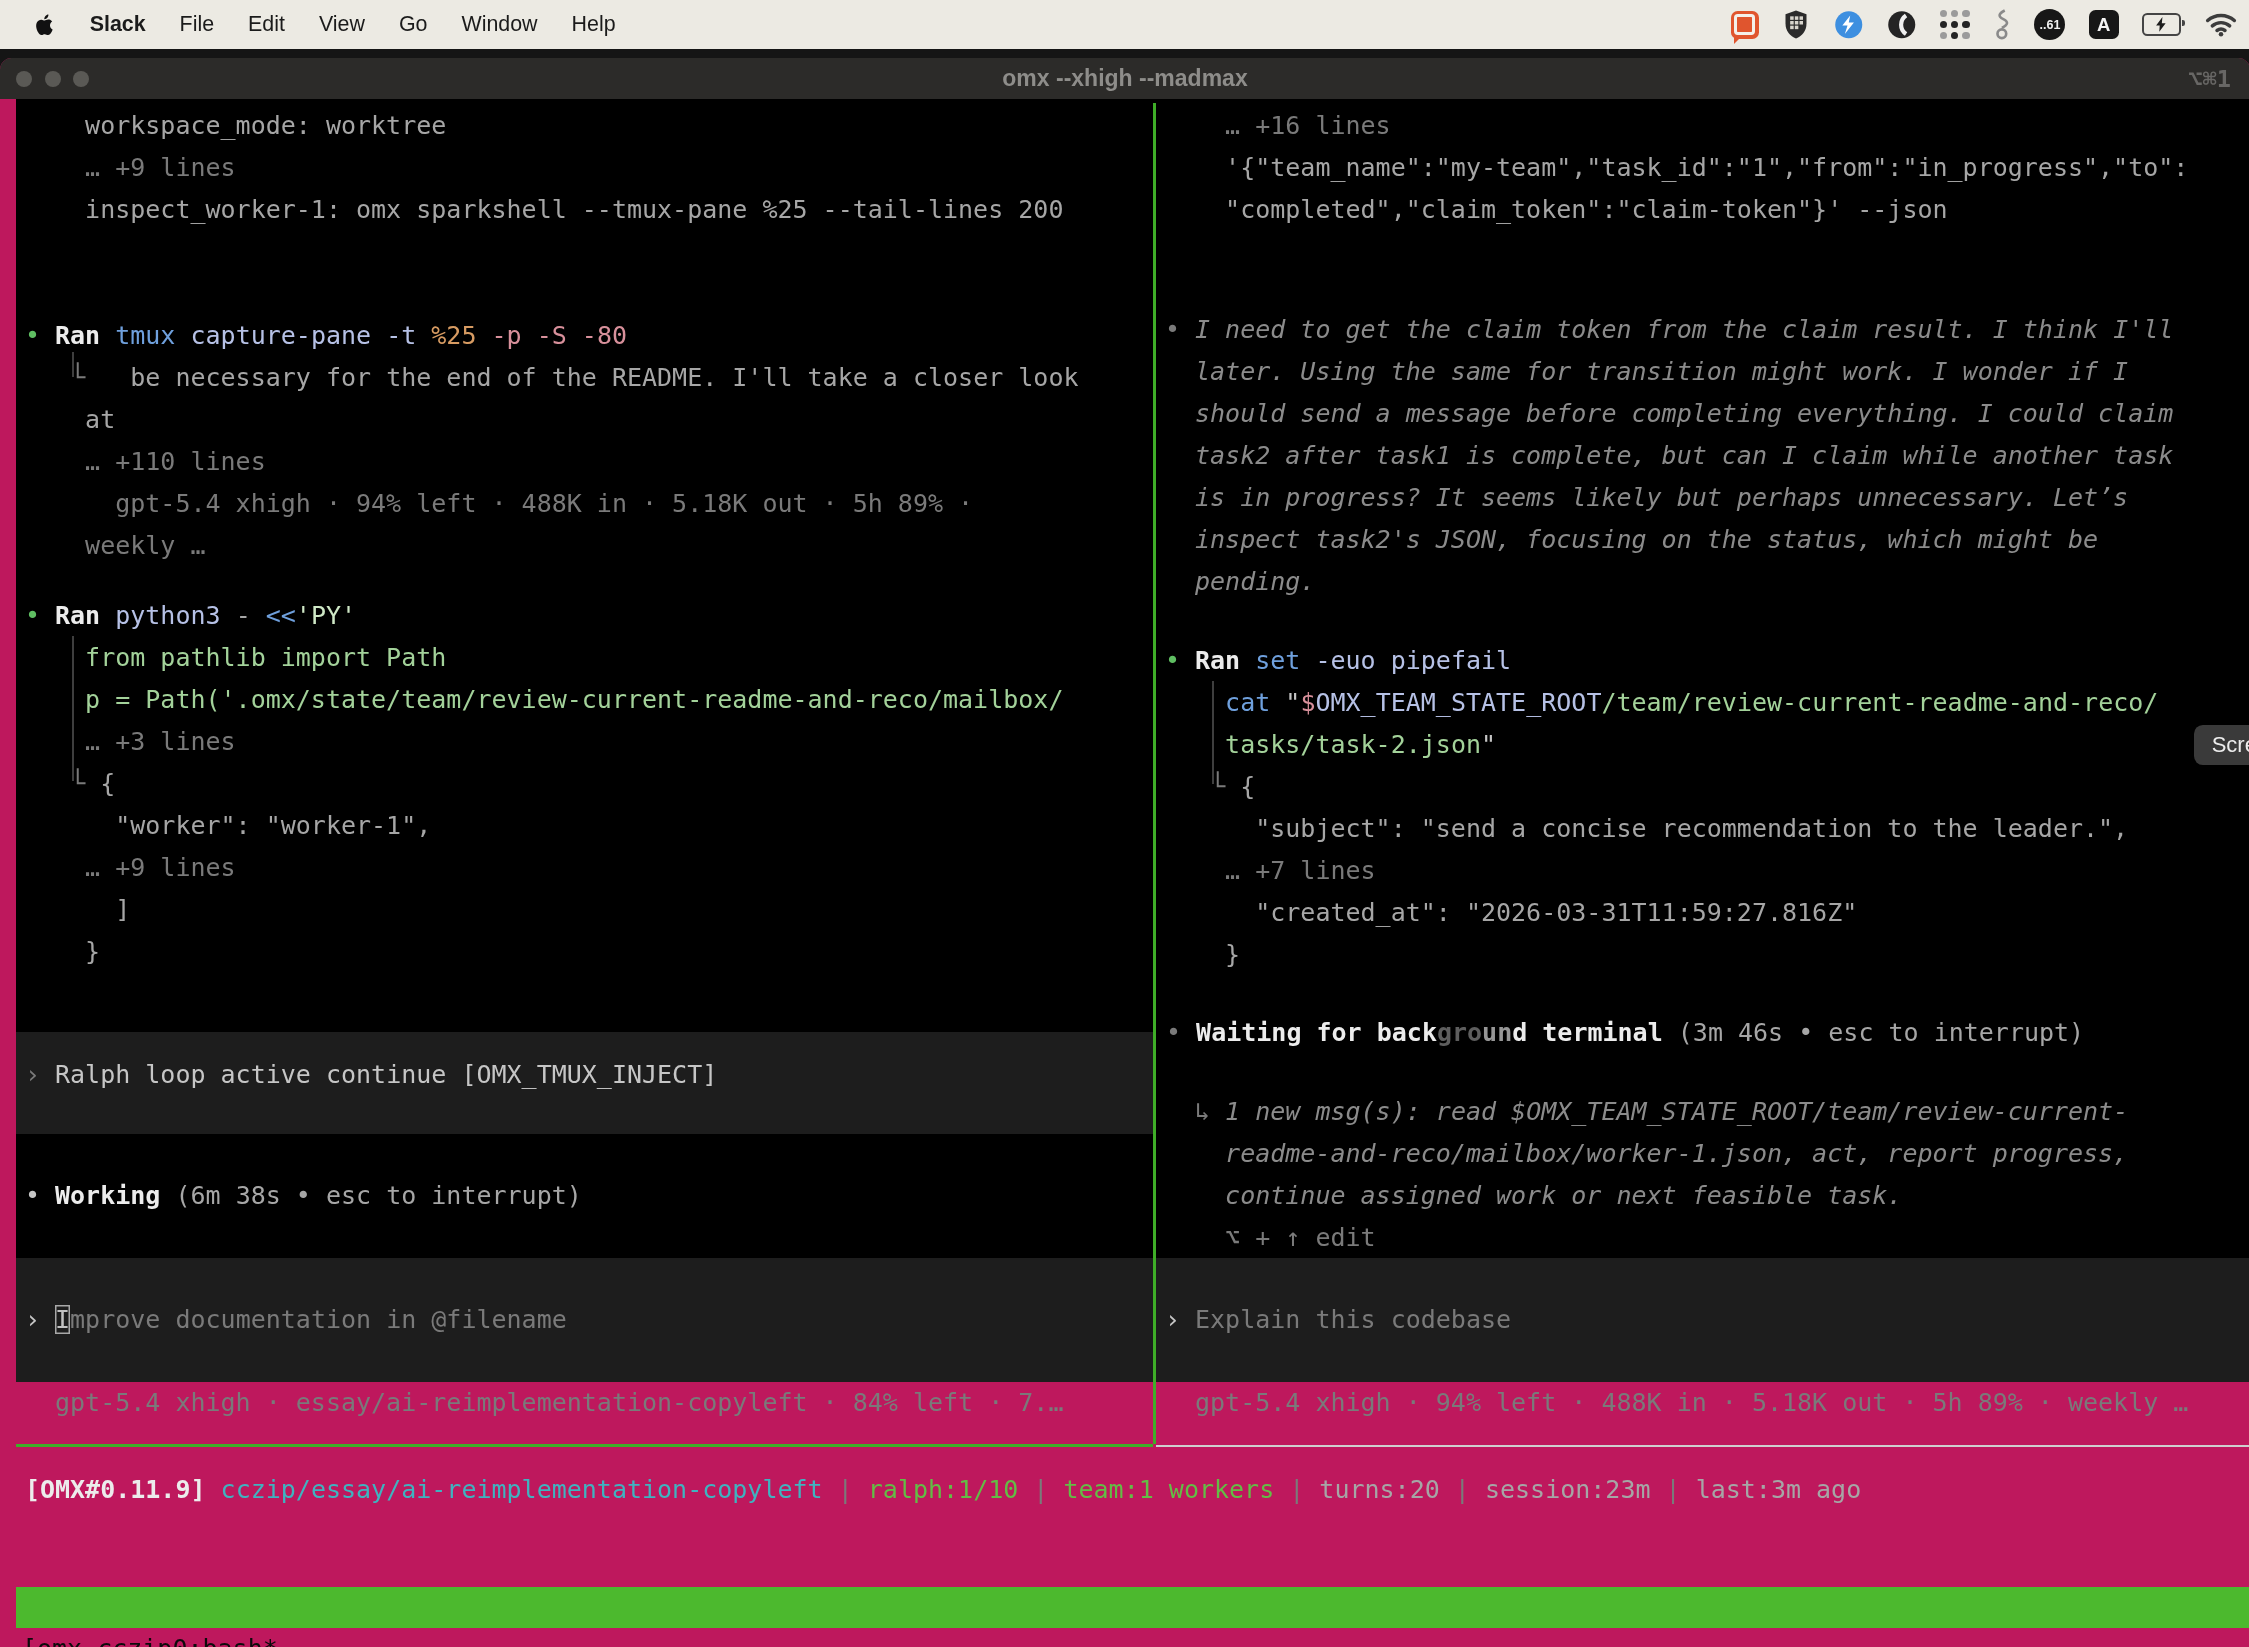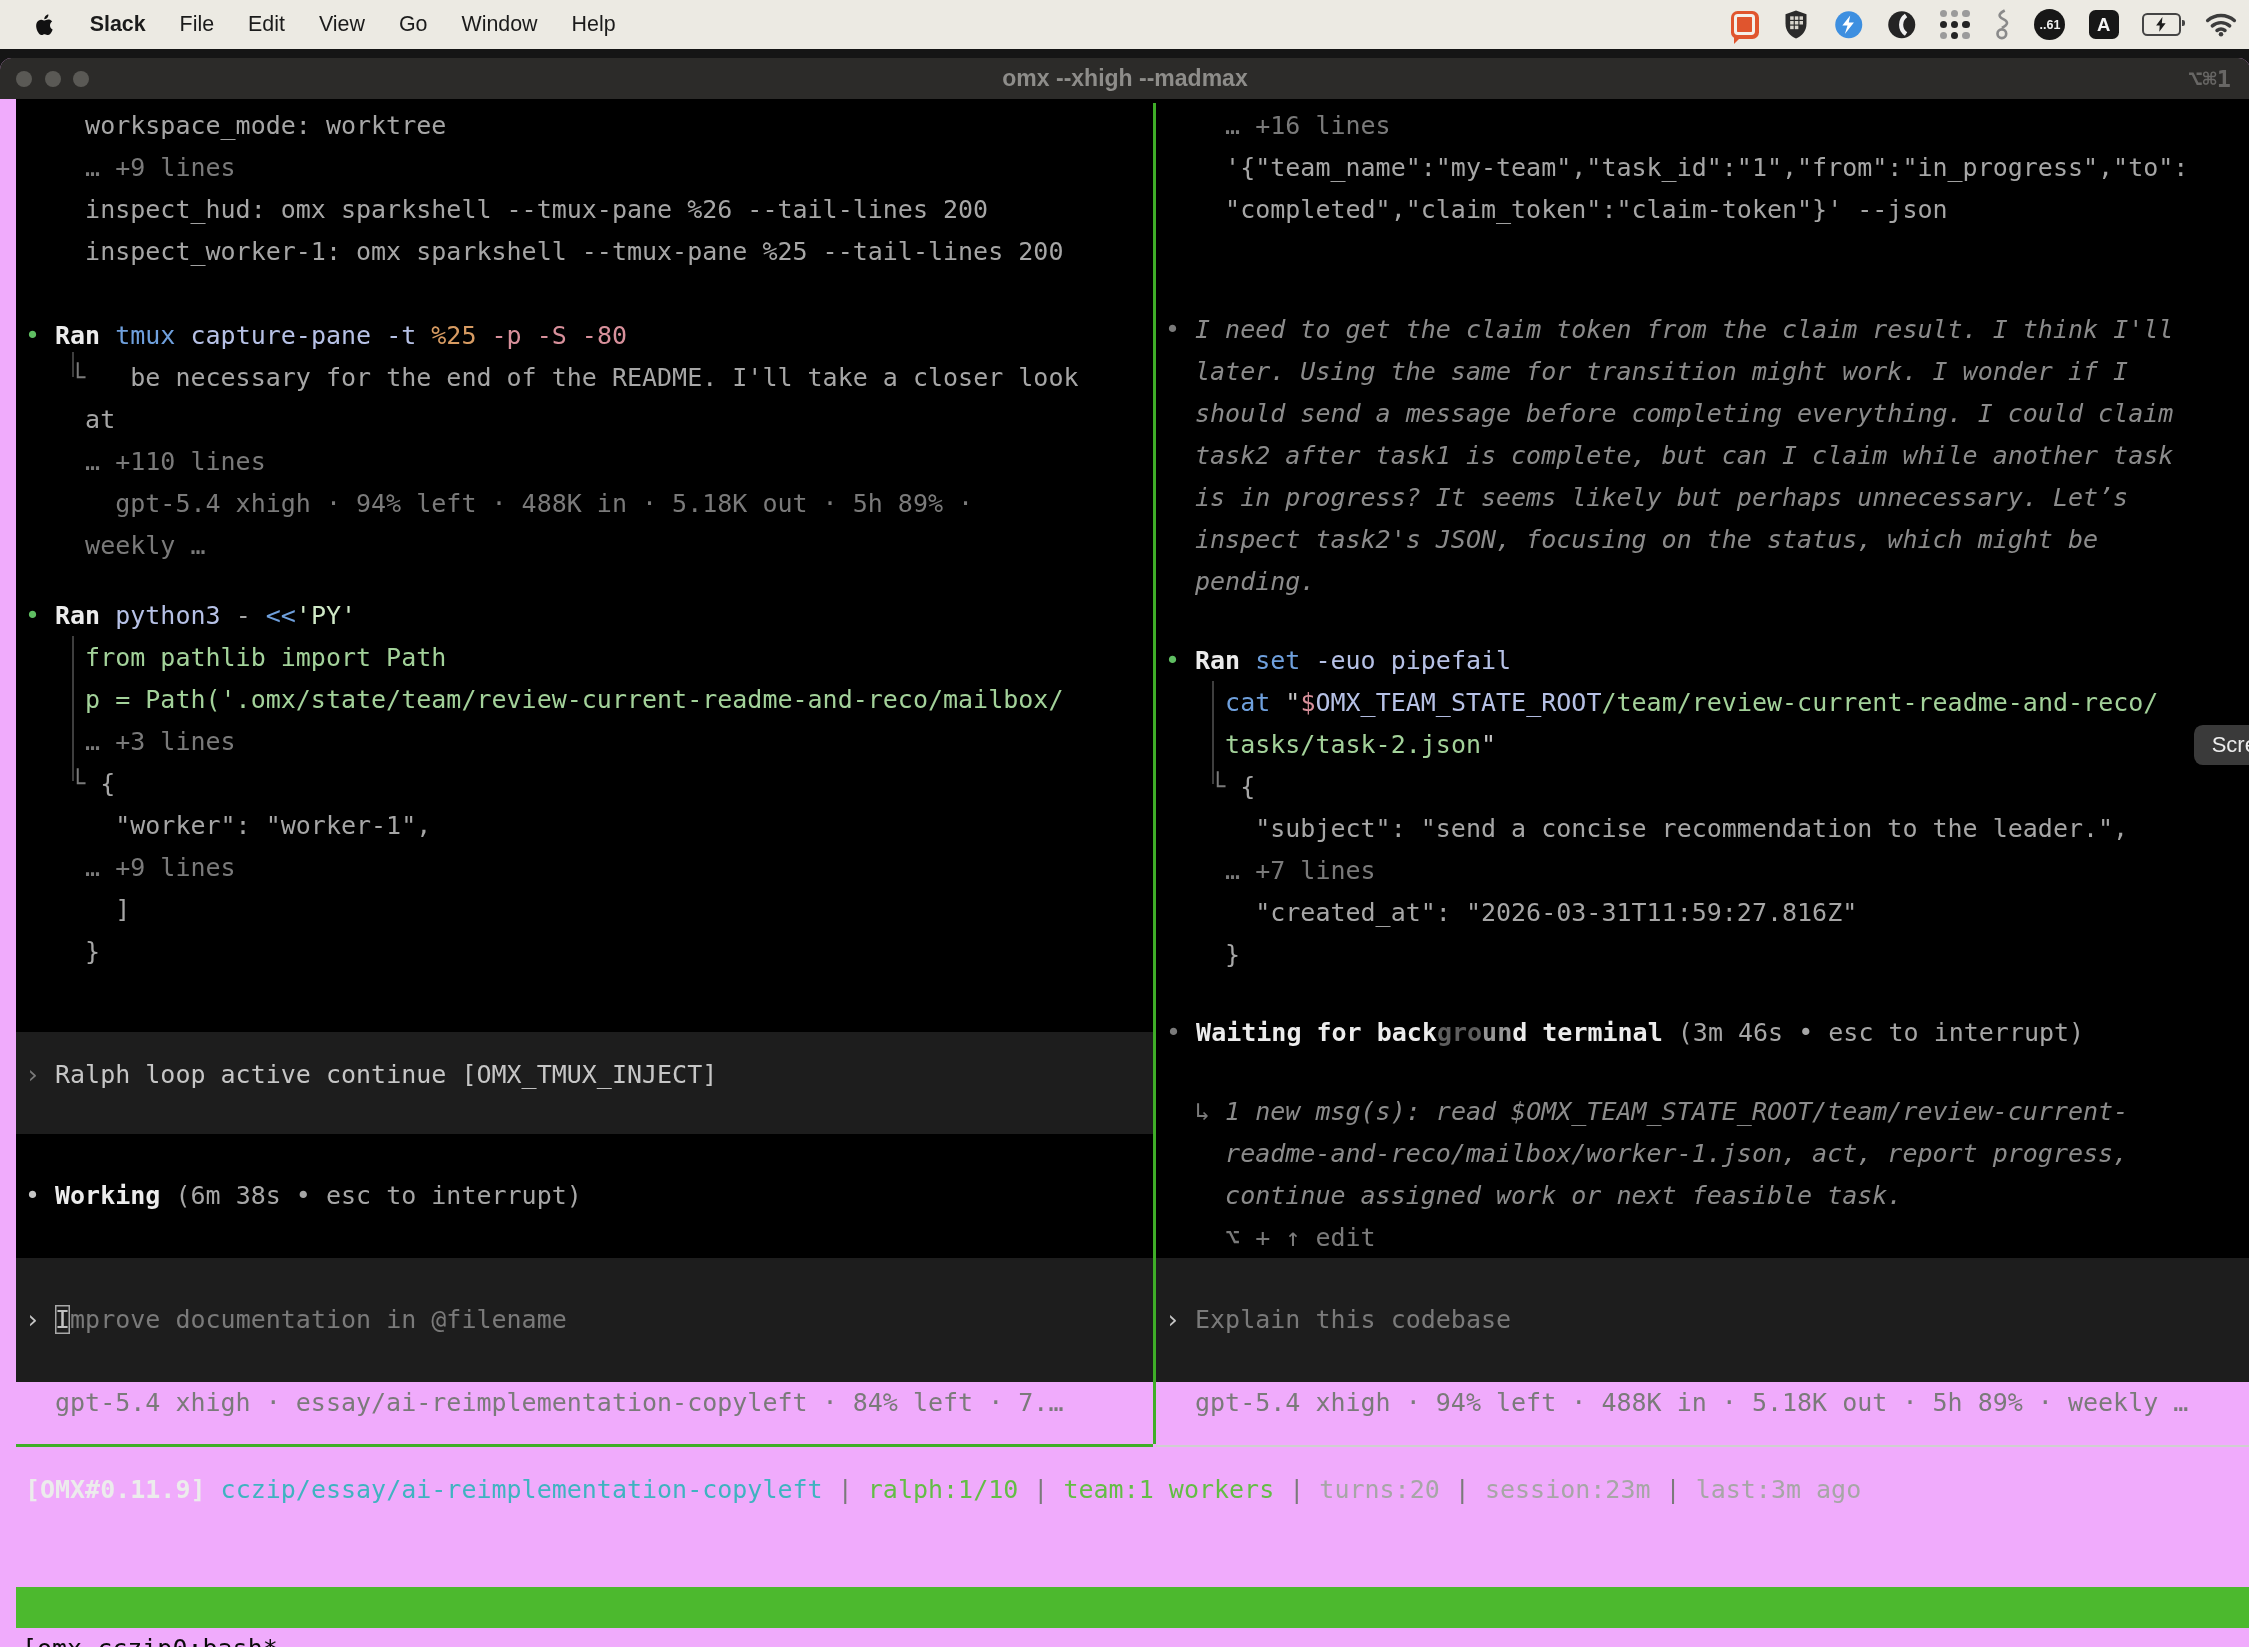--- a/index.html
+++ b/index.html
@@ -25,21 +25,21 @@
   .badge-circle{width:31px;height:31px;border-radius:50%;background:#171717;color:#f2f2f2;
                 font-size:12.5px;display:flex;align-items:center;justify-content:center;font-weight:600;}
   .key-a{width:29.5px;height:29.5px;border-radius:6.6px;background:#171717;color:#f4f4f4;
          font-size:18.5px;font-weight:700;display:flex;align-items:center;justify-content:center;}
   .battery{position:relative;width:35px;height:18.5px;border:2.2px solid #454545;border-radius:5.2px;
            display:flex;align-items:center;justify-content:center;}
   .battery:after{content:"";position:absolute;right:-5.9px;top:4.4px;width:3px;height:6.6px;
                  background:#454545;border-radius:0 2.2px 2.2px 0;}
 
   
-  .window{position:absolute;top:58px;left:0;width:2250px;height:1590px;background:#f0abfc;
+  .window{position:absolute;top:58px;left:0;width:2250px;height:1590px;background:#be185d;
           border-radius:11.8px 11.8px 0 0;overflow:hidden;}
   .titlebar{height:41px;background:var(--c-titlebar);position:relative;display:flex;
             align-items:center;justify-content:center;}
   .traffic{position:absolute;left:16px;top:12.5px;display:flex;gap:12.5px;}
   .traffic span{width:16px;height:16px;border-radius:50%;background:#5a5955;}
   .win-title{color:#8e8d8a;font-size:23px;font-weight:700;font-family:"Liberation Sans",sans-serif;}
   .win-shortcut{position:absolute;right:19px;color:#686765;font-size:23.6px;font-weight:700;}
 
   
   .terminal{position:absolute;top:41px;left:16px;width:2250px;height:1179px;background:#000;}
@@ -181,21 +181,20 @@
     </span>
     <span class="win-title">omx --xhigh --madmax</span>
     <span class="win-shortcut">⌥⌘1</span>
   </div>
 
   <div class="terminal">
     <div class="pane" data-pane="left">
         <div class="block" style="top: 1.5px;">
           <div class="line"><span class="s-gray">    workspace_mode: worktree</span></div>
           <div class="line"><span class="s-gray">    </span><span class="s-dim">… +9 lines</span></div>
-          <div class="line"><span class="s-gray">    inspect_hud: omx sparkshell --tmux-pane %26 --tail-lines 200</span></div>
           <div class="line"><span class="s-gray">    inspect_worker-1: omx sparkshell --tmux-pane %25 --tail-lines 200</span></div>
         </div>
         <div class="block" style="top: 212px;">
           <div class="guide" style="left: 56px; top: 37px; height: 25px;"></div>
           <div class="line"><span class="s-grn">• </span><span class="s-white">Ran </span><span class="s-blu">tmux </span><span class="s-lav">capture-pane </span><span class="s-lav">-t </span><span class="s-org">%25 </span><span class="s-pnk">-p </span><span class="s-pnk">-S </span><span class="s-pnk">-80</span></div>
           <div class="line"><span class="s-gray">   </span><span class="s-dim">└</span><span class="s-gray">   be necessary for the end of the README. I'll take a closer look</span></div>
           <div class="line"><span class="s-gray">    at</span></div>
           <div class="line"><span class="s-gray">    </span><span class="s-dim">… +110 lines</span></div>
           <div class="line"><span class="s-dim">      gpt-5.4 xhigh · 94% left · 488K in · 5.18K out · 5h 89% ·</span></div>
           <div class="line"><span class="s-dim">    weekly …</span></div>

